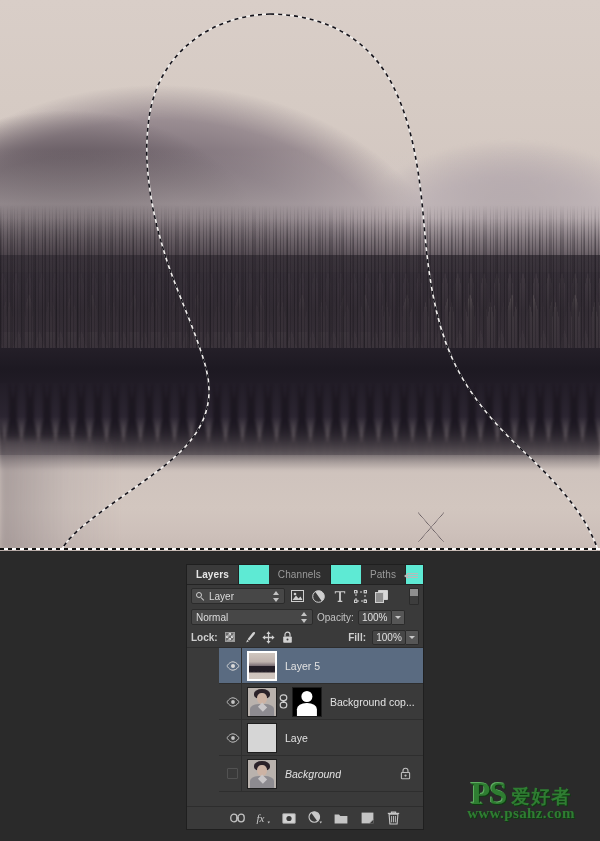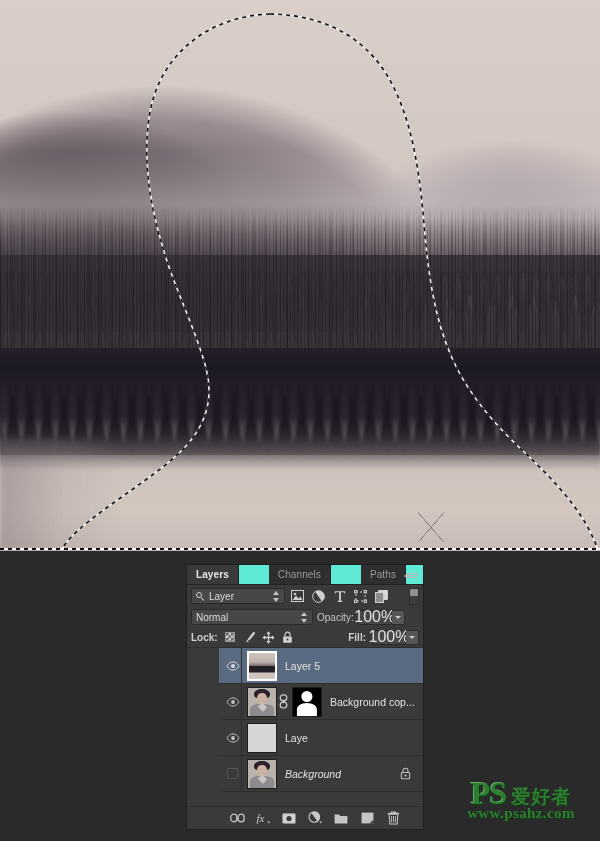--- a/index.html
+++ b/index.html
@@ -214,21 +214,21 @@
     background: #3a3a3a; flex: 0 0 auto;
   }
   .blend-select {
     width: 122px; height: 16px; background: #474747; border: 1px solid #2b2b2b;
     border-radius: 2px; display: flex; align-items: center; padding: 0 4px;
     color: #dcdcdc; font-size: 10px; position: relative;
   }
   .fld-label { font-size: 10px; color: #c4c4c4; white-space: nowrap; }
   .num-field {
     width: 34px; height: 15px; background: #474747; border: 1px solid #2b2b2b;
-    border-radius: 2px; color: #e0e0e0; font-size: 16px;
+    border-radius: 2px; color: #e0e0e0; font-size: 10px;
     display: flex; align-items: center; justify-content: center;
   }
   .num-arrow {
     width: 13px; height: 15px; background: #565656; border: 1px solid #2b2b2b;
     border-left: none; border-radius: 0 2px 2px 0;
     display: flex; align-items: center; justify-content: center;
   }
   .num-arrow b { width:0;height:0;border-left:3px solid transparent;border-right:3px solid transparent;border-top:3px solid #c9c9c9; }
 
   

